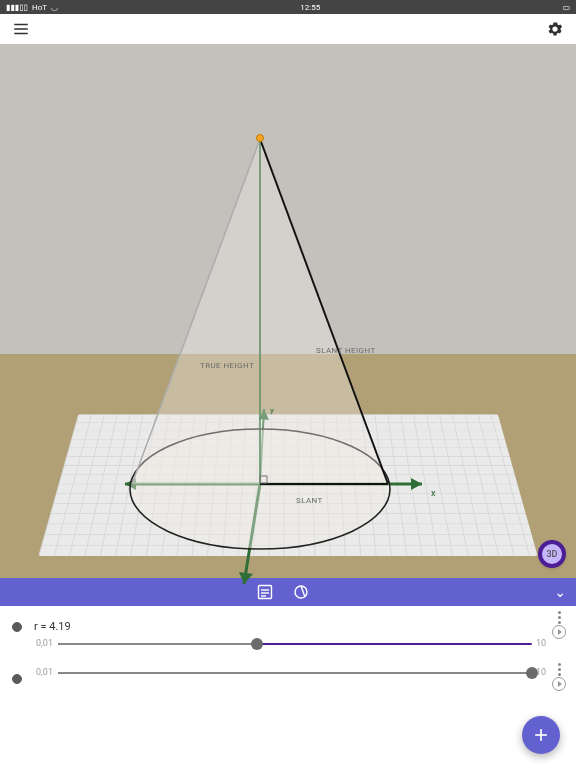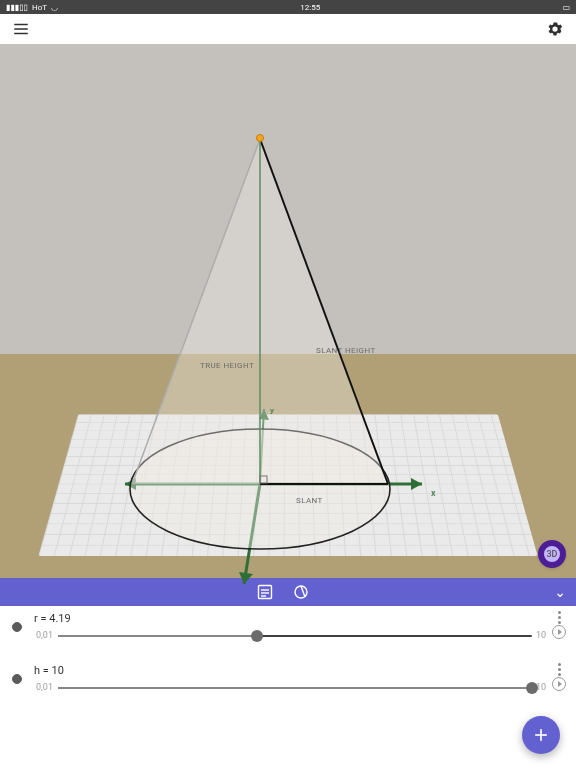--- a/index.html
+++ b/index.html
@@ -11,38 +11,38 @@
   .hamburger,.gear{width:22px;height:22px;display:flex;align-items:center;justify-content:center;cursor:pointer}
   .hamburger svg,.gear svg{fill:#303030}
   .viz-area{position:relative;width:576px;height:534px}
   .wall{position:absolute;left:0;top:0;right:0;height:310px;background:#c4c0bb}
   .table{position:absolute;left:0;top:310px;right:0;bottom:0;background:#b1a076}
   .paper{position:absolute;left:60px;top:330px;width:456px;height:210px;background:#eaeaea;transform:perspective(900px) rotateX(48deg);border-radius:2px;background-image:linear-gradient(#d8d8d8 1px,transparent 1px),linear-gradient(90deg,#d8d8d8 1px,transparent 1px);background-size:14px 14px}
   .cone-svg{position:absolute;left:80px;top:60px;width:360px;height:490px}
   .axis-label{position:absolute;font-size:9px;font-weight:600;color:#4c8051}
   .text-lbl{position:absolute;font-size:8px;color:#6a6a6a;letter-spacing:0.4px}
   .apex{position:absolute;width:8px;height:8px;border-radius:50%;background:#f5a623;border:1px solid #c97c00}
-  .view3d{position:absolute;right:10px;bottom:10px;width:28px;height:28px;border-radius:50%;background:#c4b5fd;border:6px solid #4c1d95;display:flex;align-items:center;justify-content:center;font-size:9px;color:#555;font-weight:500;box-shadow:0 1px 3px rgba(0,0,0,.15)}
+  .view3d{position:absolute;right:10px;bottom:10px;width:28px;height:28px;border-radius:50%;background:#c4b5fd;border:4px solid #4c1d95;display:flex;align-items:center;justify-content:center;font-size:9px;color:#555;font-weight:500;box-shadow:0 1px 3px rgba(0,0,0,.15)}
   .mode-bar{height:28px;background:#6360d0;display:flex;align-items:center}
   .mode-left{flex:1}
   .mode-center{flex:0 0 auto;display:flex;gap:18px;align-items:center}
   .mode-icon{width:18px;height:18px;position:relative;cursor:pointer}
   .mode-icon svg{fill:none;stroke:#fff;stroke-width:1.4}
   .mode-active::after{content:"";position:absolute;left:-1px;right:-1px;bottom:-7px;height:2px;background:#fff}
   .mode-right{flex:1;display:flex;justify-content:flex-end;padding-right:10px}
   .chev{color:#fff;font-size:14px}
   .rows{background:#fff}
-  .row{position:relative;padding:6px 20px 6px 34px;font-size:11px;color:#333}
+  .row{position:relative;padding:14px 20px 6px 34px;font-size:11px;color:#333}
   .slider-row{height:52px}
   .pt-row{height:25px;display:flex;align-items:center}
   .row-dot{position:absolute;left:12px;width:10px;height:10px;border-radius:50%;border:1px solid #9e9e9e}
   .row-dot.filled{background:#5b5b5b;border-color:#5b5b5b;top:16px}
   .pt-row .row-dot{top:50%;transform:translateY(-50%)}
   .formula{font-size:11px;margin-bottom:10px}
-  .slider-track{position:relative;height:2px;background:#404040;border-radius:2px;margin:0 24px}
+  .slider-track{position:relative;height:2px;background:#4c1d95;border-radius:2px;margin:0 24px}
   .slider-fill{position:absolute;left:0;top:0;bottom:0;background:#888;border-radius:2px}
   .slider-thumb{position:absolute;top:50%;width:12px;height:12px;border-radius:50%;background:#6b6b6b;transform:translate(-50%,-50%)}
   .slider-min,.slider-max{position:absolute;top:-5px;font-size:9px;color:#9e9e9e}
   .slider-min{left:-22px}
   .slider-max{right:-14px}
   .play{position:absolute;right:10px;top:50%;transform:translateY(-50%);width:14px;height:14px;border:1px solid #999;border-radius:50%;display:flex;align-items:center;justify-content:center}
   .play::before{content:"";border-left:4px solid #999;border-top:3px solid transparent;border-bottom:3px solid transparent;margin-left:1px}
   .kebab{position:absolute;right:10px;top:4px;width:14px;height:14px;display:flex;flex-direction:column;align-items:center;justify-content:center;gap:2px;cursor:pointer}
   .kebab span{width:3px;height:3px;border-radius:50%;background:#888}
   .pt-row .kebab{top:50%;transform:translateY(-50%)}
@@ -162,23 +162,20 @@
       <span class="slider-min">0,01</span>
       <div class="slider-fill" style="width:42%"></div>
       <div class="slider-thumb" style="left:42%"></div>
       <span class="slider-max">10</span>
     </div>
     <div class="play"></div>
   </div>
 
   <div class="row slider-row">
     <div class="row-dot filled"></div>
-    <div class="formula">
-      <span>h</span> = <span>10</span>
-    </div>
     <div class="kebab">
         <span></span>
         <span></span>
         <span></span>
       </div>
     <div class="slider-track">
       <span class="slider-min">0,01</span>
       <div class="slider-fill" style="width:100%"></div>
       <div class="slider-thumb" style="left:100%"></div>
       <span class="slider-max">10</span>

